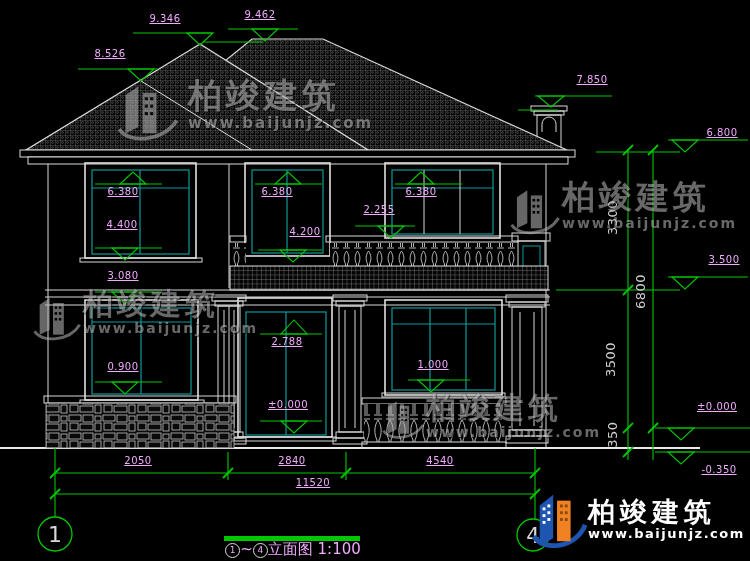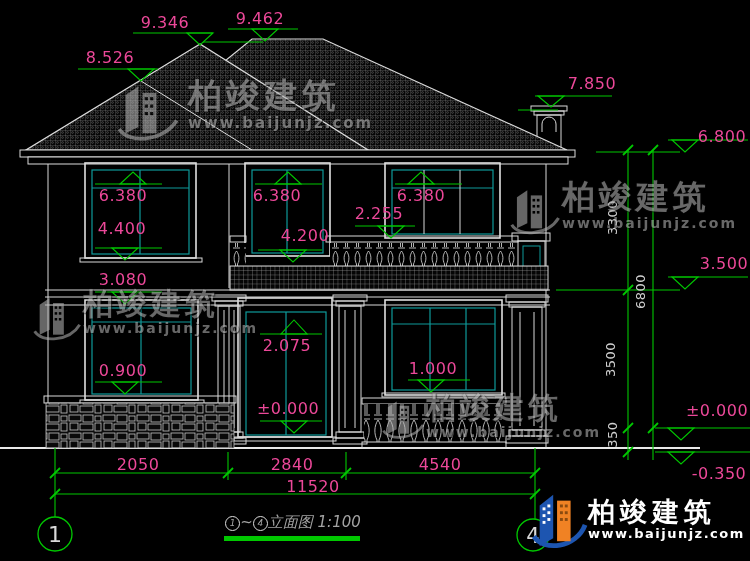--- a/index.html
+++ b/index.html
@@ -1,33 +1,33 @@
 <!DOCTYPE html>
 <html><head>
 <meta charset="utf-8">
 <style>
   html,body{margin:0;padding:0;background:#000;}
   #stage{position:relative;width:750px;height:561px;background:#000;overflow:hidden;
          font-family:"DejaVu Sans",sans-serif;}
   #stage svg.main{position:absolute;left:0;top:0;}
-  .dim{position:absolute;color:#ec4899;font-size:16px;text-align:center;white-space:nowrap;
-       font-family:"DejaVu Sans",sans-serif;letter-spacing:0.5px;}
+  .dim{position:absolute;color:#f0abfc;font-size:10px;text-align:center;white-space:nowrap;
+       font-family:"DejaVu Sans",sans-serif;letter-spacing:0.5px;text-decoration:underline;}
   .vdim{position:absolute;color:#cfcfcf;font-size:13px;text-align:center;white-space:nowrap;
         transform:rotate(-90deg);letter-spacing:0.5px;}
   .wm{position:absolute;display:flex;align-items:flex-start;opacity:.58;pointer-events:none;}
   .wm .txt .brand{font-weight:bold;color:#b4b4b4;line-height:1.05;letter-spacing:4px;
        text-shadow:1px 1px 1px #000,0 0 2px #2a2a2a;white-space:nowrap;}
   .wm .txt .url{color:#b4b4b4;font-weight:bold;letter-spacing:2px;white-space:nowrap;
        text-shadow:1px 1px 1px #000;}
   #logo{position:absolute;display:flex;align-items:center;}
   #logo .brand{font-weight:bold;color:#fff;letter-spacing:5px;line-height:1.1;white-space:nowrap;
        text-shadow:1px 1px 2px #000;}
   #logo .url{color:#fff;font-weight:bold;font-size:13px;letter-spacing:1.5px;white-space:nowrap;}
-  #title{position:absolute;left:222px;top:513px;width:142px;text-align:center;color:#a3a3a3;
-         font-size:15px;white-space:nowrap;font-style:italic;}
+  #title{position:absolute;left:222px;top:540px;width:142px;text-align:center;color:#f0abfc;
+         font-size:15px;white-space:nowrap;}
   #title .circ{display:inline-block;width:13px;height:13px;border:1px solid #ddd;border-radius:50%;
          font-size:9px;line-height:13px;text-align:center;vertical-align:1px;}
   #title-underline{position:absolute;left:224px;top:536px;width:136px;height:5px;background:#00c800;}
 </style>
 </head>
 <body>
 
 <div id="stage">
 
 <svg class="main" width="750" height="561" viewBox="0 0 750 561">
@@ -330,21 +330,21 @@
 
 <div class="dim" style="left:96px;top:186px;width:54px">6.380</div>
 <div class="dim" style="left:95px;top:219px;width:54px">4.400</div>
 <div class="dim" style="left:250px;top:186px;width:54px">6.380</div>
 <div class="dim" style="left:278px;top:226px;width:54px">4.200</div>
 <div class="dim" style="left:352px;top:204px;width:54px">2.255</div>
 <div class="dim" style="left:394px;top:186px;width:54px">6.380</div>
 
 <div class="dim" style="left:96px;top:270px;width:54px">3.080</div>
 <div class="dim" style="left:96px;top:361px;width:54px">0.900</div>
-<div class="dim" style="left:260px;top:336px;width:54px">2.075</div>
+<div class="dim" style="left:260px;top:336px;width:54px">2.788</div>
 <div class="dim" style="left:256px;top:399px;width:64px">±0.000</div>
 <div class="dim" style="left:406px;top:359px;width:54px">1.000</div>
 
 <div class="vdim" style="left:590px;top:210px;width:44px">3300</div>
 <div class="vdim" style="left:618px;top:284px;width:44px">6800</div>
 <div class="vdim" style="left:588px;top:352px;width:44px">3500</div>
 <div class="vdim" style="left:597px;top:427px;width:30px">350</div>
 
 <div class="dim" style="left:108px;top:455px;width:60px">2050</div>
 <div class="dim" style="left:262px;top:455px;width:60px">2840</div>

